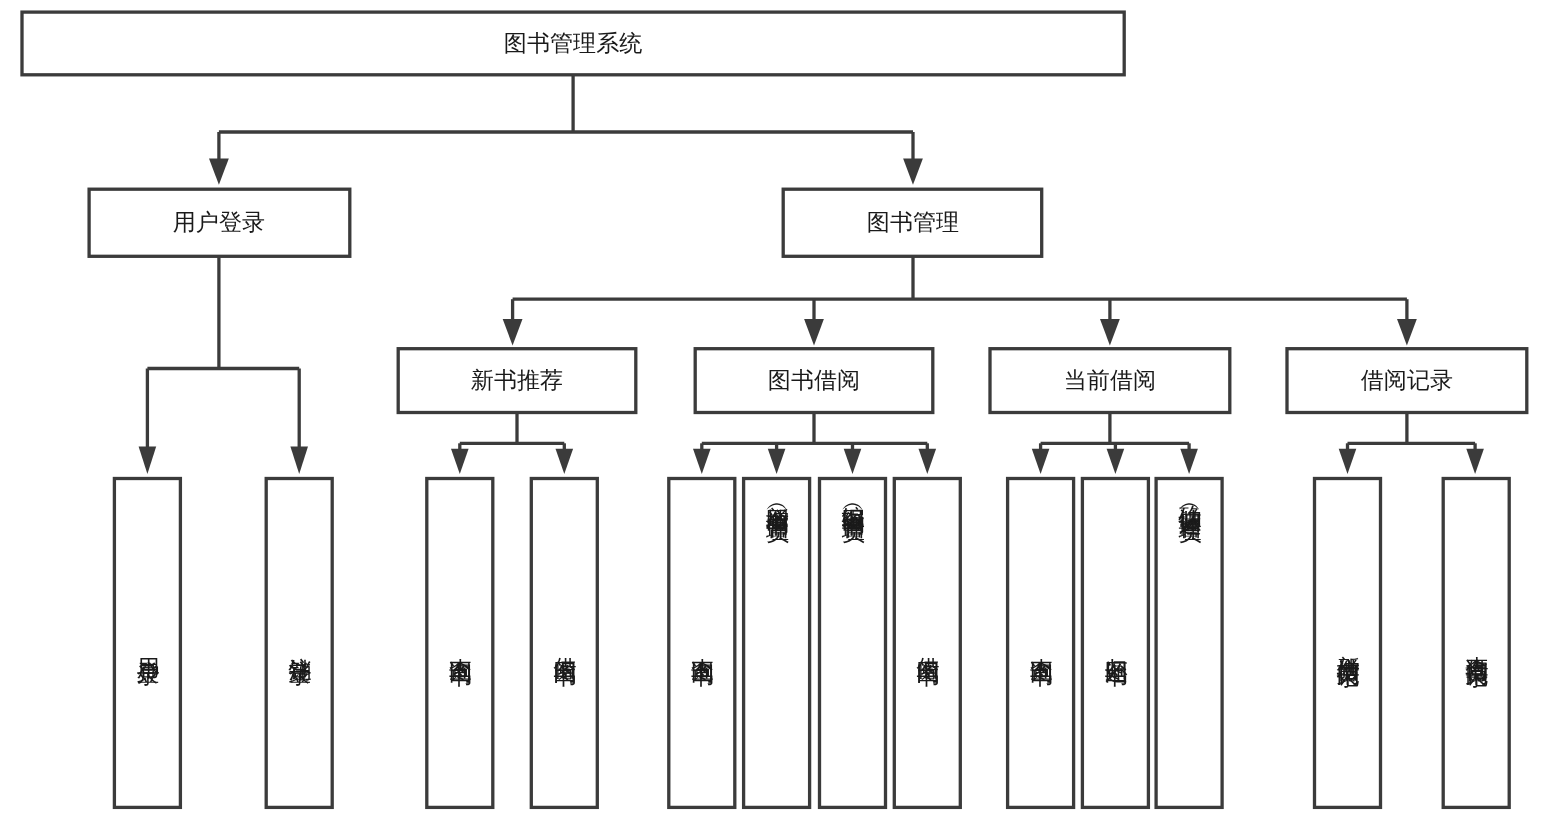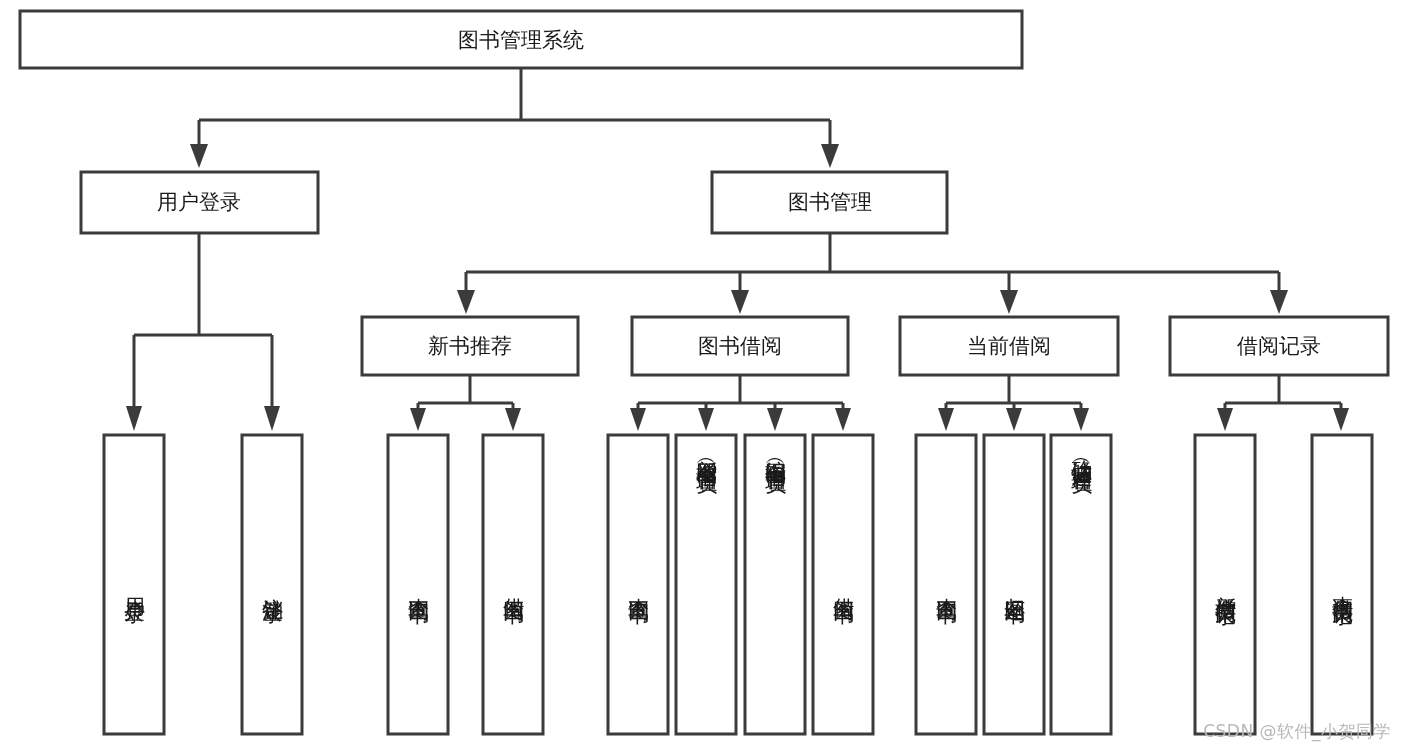--- a/index.html
+++ b/index.html
@@ -189,14 +189,13 @@
   <div class="vlabel" style="left:608px; top:435px; width:60px; height:299px;">查询图书</div>
   <div class="vlabel" style="left:676px; top:435px; width:60px; height:299px; justify-content:flex-start; padding-top:8px; box-sizing:border-box;">新增图书（管理员）</div>
   <div class="vlabel" style="left:745px; top:435px; width:60px; height:299px; justify-content:flex-start; padding-top:8px; box-sizing:border-box;">编辑图书（管理员）</div>
   <div class="vlabel" style="left:813px; top:435px; width:60px; height:299px;">借阅图书</div>
   <div class="vlabel" style="left:916px; top:435px; width:60px; height:299px;">查询图书</div>
   <div class="vlabel" style="left:984px; top:435px; width:60px; height:299px;">归还图书</div>
   <div class="vlabel" style="left:1051px; top:435px; width:60px; height:299px; justify-content:flex-start; padding-top:8px; box-sizing:border-box;">确认归还（管理员）</div>
   <div class="vlabel" style="left:1195px; top:435px; width:60px; height:299px;">新增借阅记录</div>
   <div class="vlabel" style="left:1312px; top:435px; width:60px; height:299px;">查询借阅记录</div>
 
-  <div class="watermark">CSDN @软件_小贺同学</div>
 </div>
 
 </body></html>

